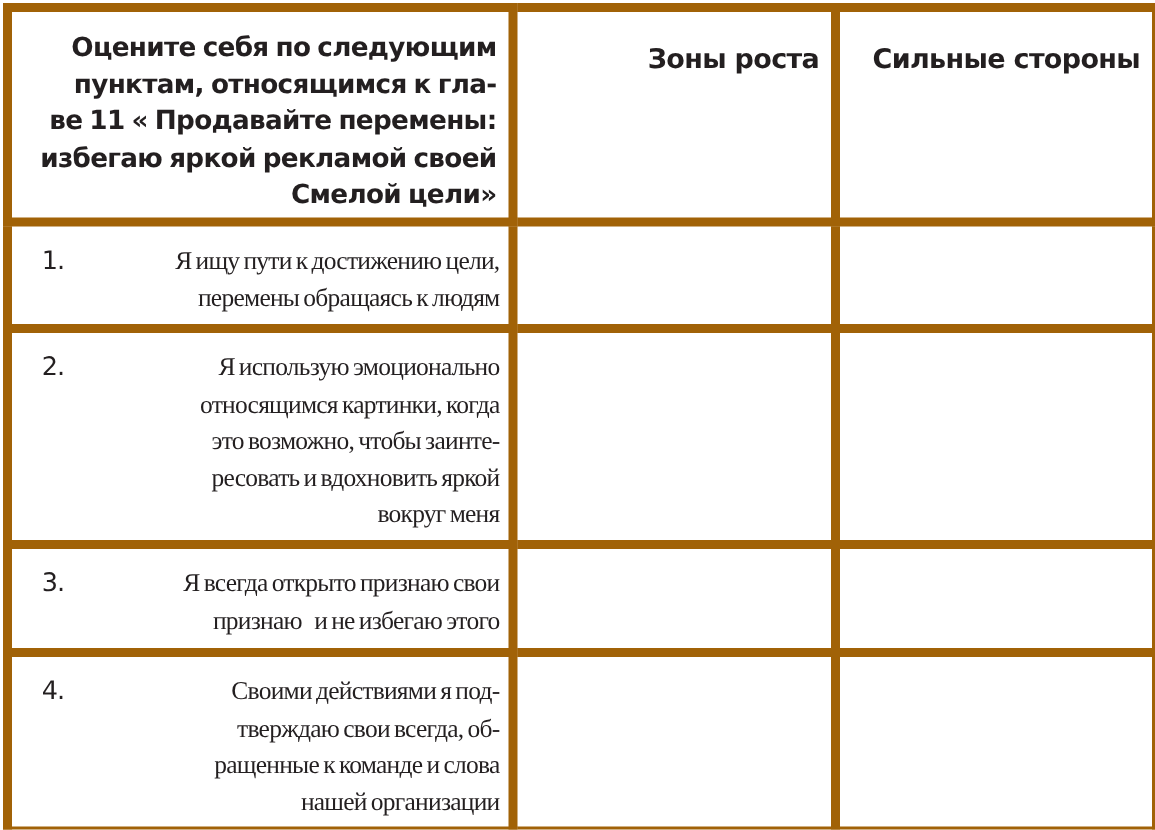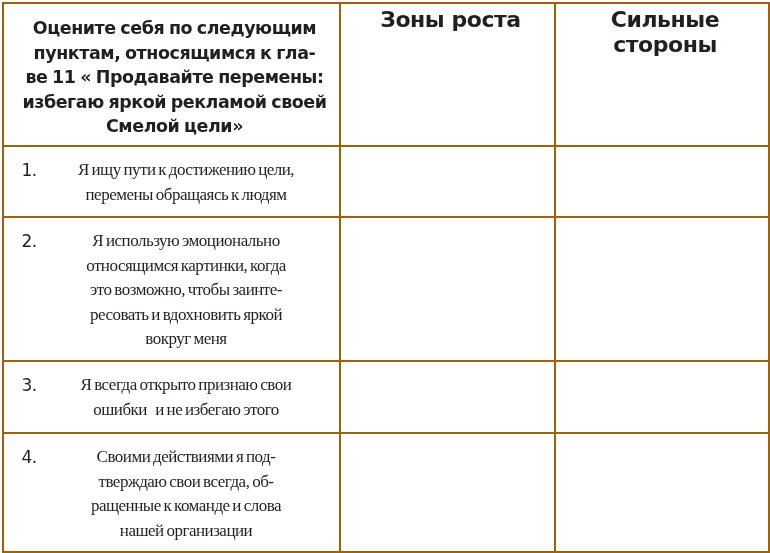--- a/index.html
+++ b/index.html
@@ -22,48 +22,48 @@
       width: 766px;
       height: 549px;
     }
     table.grid {
       border-collapse: collapse;
       table-layout: fixed;
       width: 766px;
       height: 549px;
     }
     table.grid td, table.grid th {
-      border: 2px solid #a16207;
+      border: 6px solid #a16207;
       vertical-align: top;
       padding: 0;
-      text-align: center;
+      text-align: right;
     }
     col.c1 { width: 337px; }
     col.c2 { width: 215px; }
     col.c3 { width: 214px; }
     tr.r-head { height: 143px; }
     tr.r1 { height: 71px; }
     tr.r2 { height: 144px; }
     tr.r3 { height: 72px; }
     tr.r4 { height: 119px; }
 
     .head-text {
       font-weight: bold;
       font-size: 17.5px;
       line-height: 24.5px;
       letter-spacing: -0.45px;
       padding: 12px 8px 0 14px;
       word-spacing: -1px;
     }
     .col-head {
       font-weight: bold;
-      font-size: 22px;
+      font-size: 18px;
       line-height: 24.5px;
       letter-spacing: -0.45px;
-      padding: 4px 8px 0 14px;
+      padding: 20px 8px 0 14px;
     }
     .item {
       font-size: 17px;
       line-height: 24.5px;
       letter-spacing: -0.5px;
       word-spacing: -1px;
       padding: 11px 6px 0 15px;
       display: flex;
     }
     .item .num {
@@ -145,21 +145,21 @@
       <td class="blank"></td>
       <td class="blank"></td>
     </tr>
 
     <tr class="r3">
       <td>
         <div class="item">
           <span class="num">3.</span>
           <span class="lines">
             <span class="line">Я всегда открыто признаю свои</span>
-            <span class="line" style="white-space: pre;">ошибки   и не избегаю этого</span>
+            <span class="line" style="white-space: pre;">признаю   и не избегаю этого</span>
           </span>
         </div>
       </td>
       <td class="blank"></td>
       <td class="blank"></td>
     </tr>
 
     <tr class="r4">
       <td>
         <div class="item">

